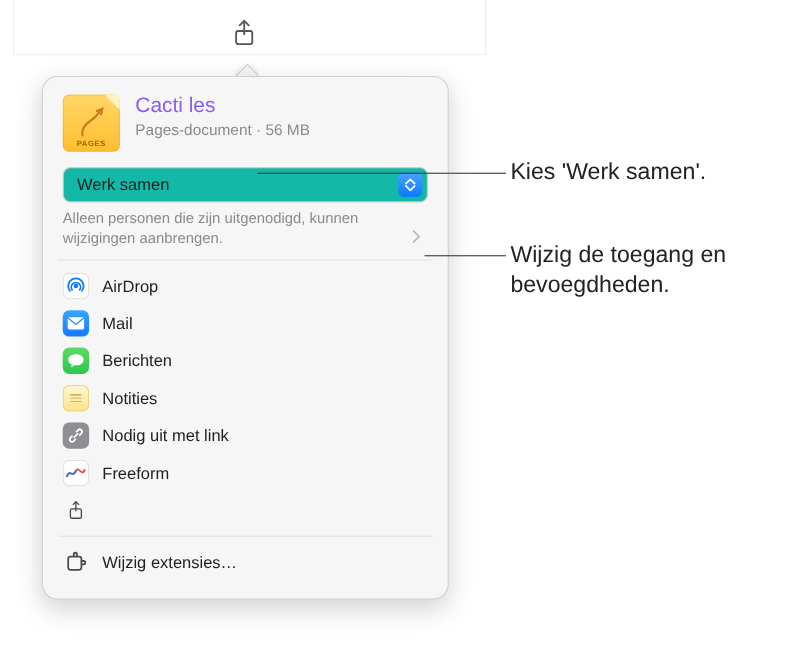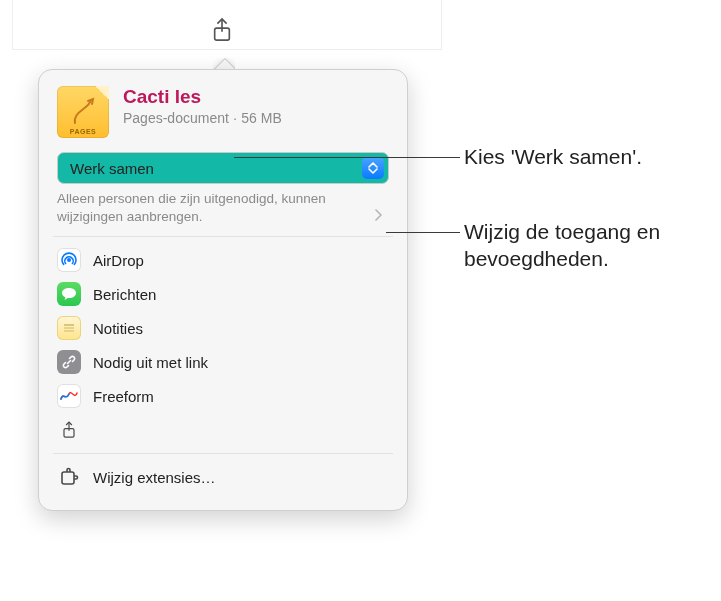--- a/index.html
+++ b/index.html
@@ -96,22 +96,22 @@
     position: absolute;
     left: 0; right: 0; bottom: 3px;
     text-align: center;
     font-size: 7px;
     letter-spacing: 0.5px;
     color: #9b6600;
     font-weight: 600;
   }
   .header-text .title {
     font-size: 19px;
-    font-weight: 700;
-    color: #be185d;
+    font-weight: 400;
+    color: #8b5cf6;
   }
   .header-text .subtitle {
     font-size: 14px;
     color: #8a8a8a;
     margin-top: 2px;
   }
 
   .mode-select {
     margin: 6px 18px 6px 18px;
     height: 32px;
@@ -268,20 +268,29 @@
       <div class="opt-icon ic-airdrop">
         <svg width="18" height="18" viewBox="0 0 18 18">
           <circle cx="9" cy="9" r="2" fill="#0a7aff"></circle>
           <path d="M4 14 A7 7 0 1 1 14 14" stroke="#0a7aff" stroke-width="1.6" fill="none"></path>
           <path d="M6 13 A4.2 4.2 0 1 1 12 13" stroke="#0a7aff" stroke-width="1.6" fill="none"></path>
         </svg>
       </div>
       <span class="opt-label">AirDrop</span>
     </div>
 
+    <div class="option-item">
+      <div class="opt-icon ic-mail">
+        <svg width="16" height="12" viewBox="0 0 16 12">
+          <rect x="0.5" y="0.5" width="15" height="11" rx="1.5" fill="#fff"></rect>
+          <path d="M1 1 L8 7 L15 1" stroke="#2a8cff" stroke-width="1.2" fill="none"></path>
+        </svg>
+      </div>
+      <span class="opt-label">Mail</span>
+    </div>
 
     <div class="option-item">
       <div class="opt-icon ic-msg">
         <svg width="16" height="14" viewBox="0 0 16 14">
           <path d="M8 1 C3.6 1 1 3.2 1 6 C1 7.9 2.3 9.5 4.3 10.3 L3.6 13 L6.7 11 C7.1 11 7.5 11.1 8 11.1 C12.4 11.1 15 8.8 15 6 C15 3.2 12.4 1 8 1 Z" fill="#fff"></path>
         </svg>
       </div>
       <span class="opt-label">Berichten</span>
     </div>
 

